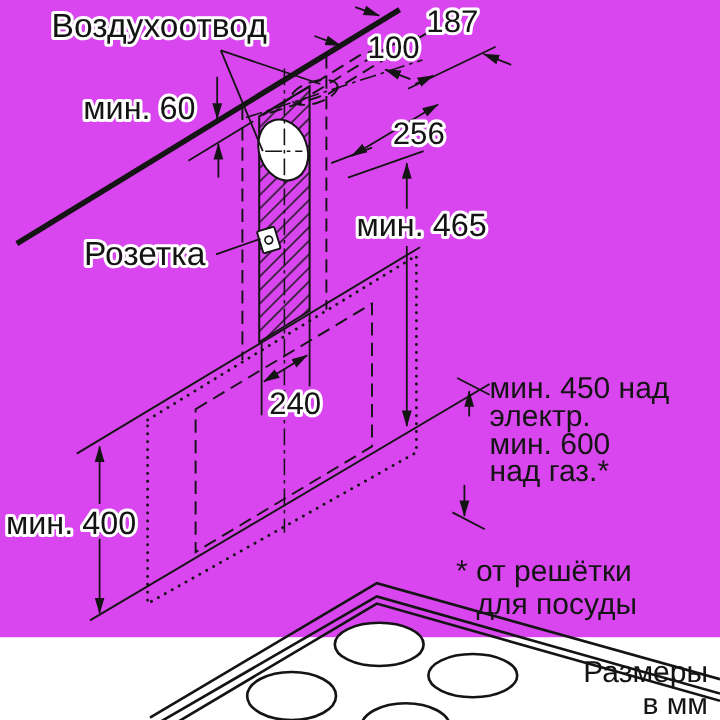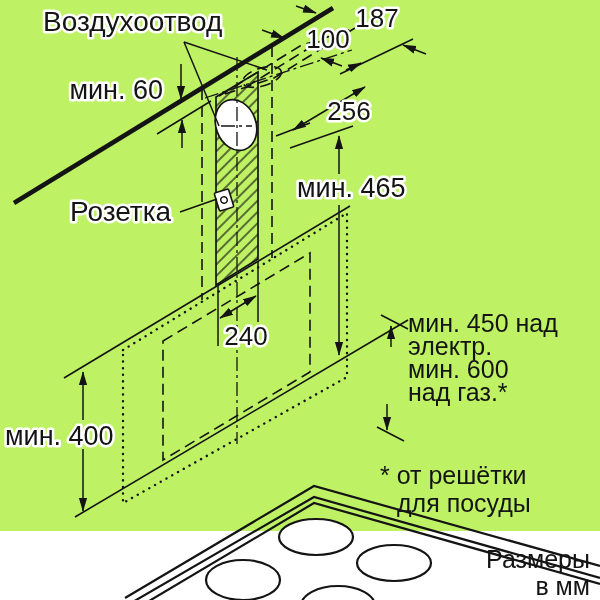--- a/index.html
+++ b/index.html
@@ -1,16 +1,16 @@
 <!DOCTYPE html>
 <html><head>
 <meta charset="utf-8">
 <style>
   html,body{margin:0;padding:0;background:#ffffff;width:600px;height:600px;overflow:hidden;}
-  .stage{position:relative;width:600px;height:531px;background:#bef264;}
+  .stage{position:relative;width:600px;height:531px;background:#d946ef;}
   svg{display:block;}
   text{font-family:"Liberation Sans","DejaVu Sans",sans-serif;fill:#141414;}
   .t28{font-size:28px;}
   .t27{font-size:27px;}
   .t26{font-size:26px;}
   .t25{font-size:25px;}
   .halo{paint-order:stroke;stroke:#ffffff;stroke-width:5px;stroke-linejoin:round;}
   .ln{stroke:#141414;stroke-width:1.6;fill:none;}
   .thin{stroke:#141414;stroke-width:1.5;fill:none;}
   .thick{stroke:#141414;stroke-width:4.6;fill:none;}

